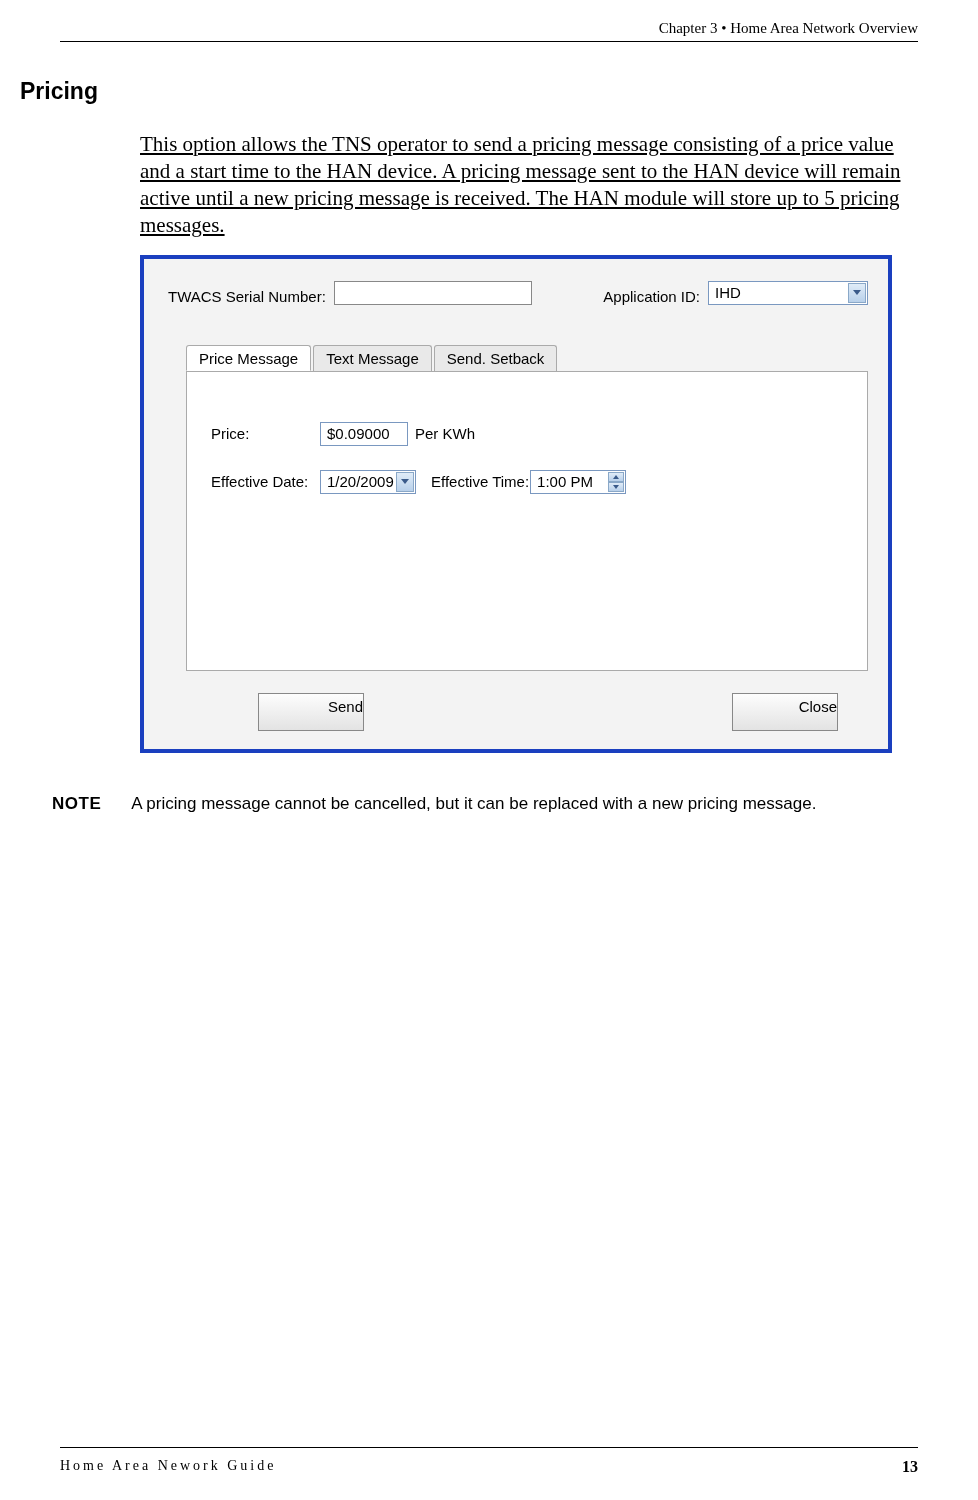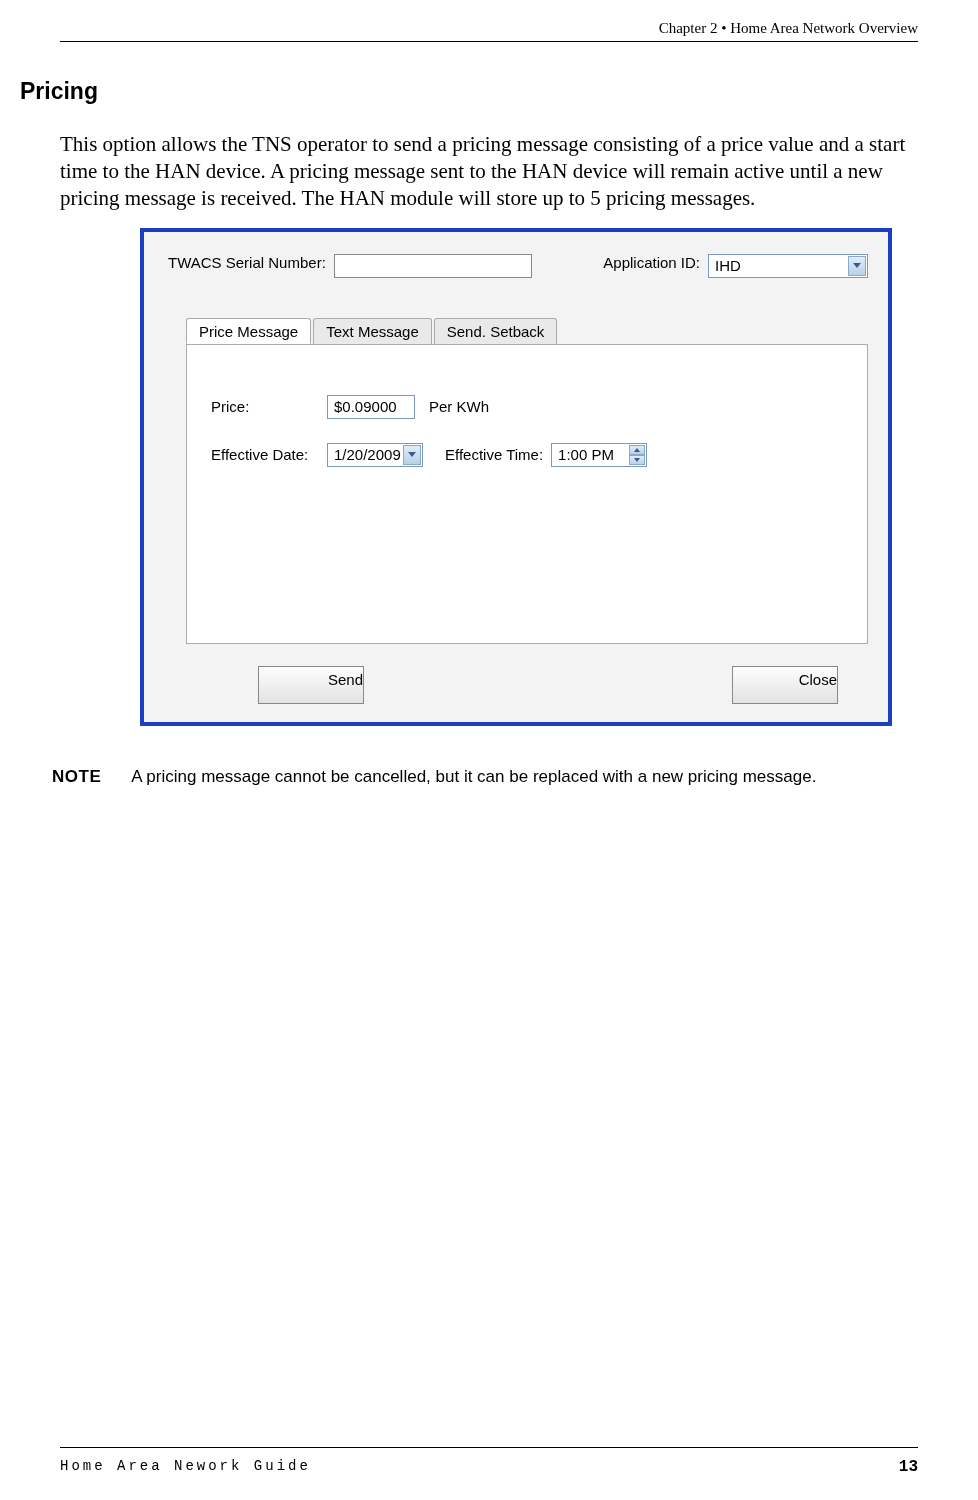--- a/index.html
+++ b/index.html
@@ -33,22 +33,24 @@
       font-family: Verdana, Arial, sans-serif;
       font-weight: bold;
       font-size: 23px;
       margin-bottom: 26px;
       margin-left: -40px;
     }
     .body-para {
       font-family: "Times New Roman", serif;
       font-size: 21px;
       line-height: 1.28;
+      margin-left: 80px;
       margin-right: 10px;
       margin-bottom: 16px;
+      text-decoration: underline;
     }
     .figure-caption {
       font-family: Verdana, Arial, sans-serif;
       font-size: 15px;
       margin-left: 80px;
       margin-bottom: 2px;
     }
     .figure-caption .fig-label {
       font-weight: bold;
     }
@@ -57,21 +59,21 @@
       margin-bottom: 40px;
     }
     .dialog {
       width: 752px;
       border: 4px solid #1a3fbf;
       background: #f3f3f3;
       padding: 22px 20px 18px 24px;
     }
     .dialog-row1 {
       display: flex;
-      align-items: flex-start;
+      align-items: flex-end;
       gap: 8px;
       margin-bottom: 40px;
       font-family: Arial, sans-serif;
       font-size: 15px;
     }
     .serial-input {
       width: 198px;
       height: 24px;
       border: 1px solid #888;
       background: white;
@@ -147,21 +149,21 @@
       border: 1px solid #aaa;
       height: 300px;
       padding: 50px 24px 24px 24px;
       font-family: Arial, sans-serif;
       font-size: 15px;
       position: relative;
     }
     .form-row {
       display: flex;
       align-items: center;
-      gap: 8px;
+      gap: 1px;
       margin-bottom: 24px;
     }
     .form-label {
       width: 108px;
     }
     .price-input {
       width: 88px;
       height: 24px;
       border: 1px solid #7a98c0;
       background: white;
@@ -258,35 +260,35 @@
     }
     .footer {
       position: absolute;
       bottom: 24px;
       left: 60px;
       right: 60px;
       border-top: 1px solid black;
       padding-top: 10px;
       display: flex;
       justify-content: space-between;
-      font-family: Liberation Mono, monospace;
+      font-family: Liberation Serif, serif;
       font-size: 14px;
       letter-spacing: 3px;
     }
     .footer .page-num {
       font-weight: bold;
       letter-spacing: 0;
       font-size: 16px;
     }
   </style>
 </head>
 <body>
 
 <div class="page">
-  <div class="header-line">Chapter 2 • Home Area Network Overview</div>
+  <div class="header-line">Chapter 3 • Home Area Network Overview</div>
   <div class="top-rule"></div>
 
   <h2 class="section-title">Pricing</h2>
 
   <p class="body-para">This option allows the TNS operator to send a pricing message consisting of a price value and a start time to the HAN device. A pricing message sent to the HAN device will remain active until a new pricing message is received. The HAN module will store up to 5 pricing messages.</p>
 
 
   <div class="dialog-wrap">
     <div class="dialog">
       <div class="dialog-row1">

